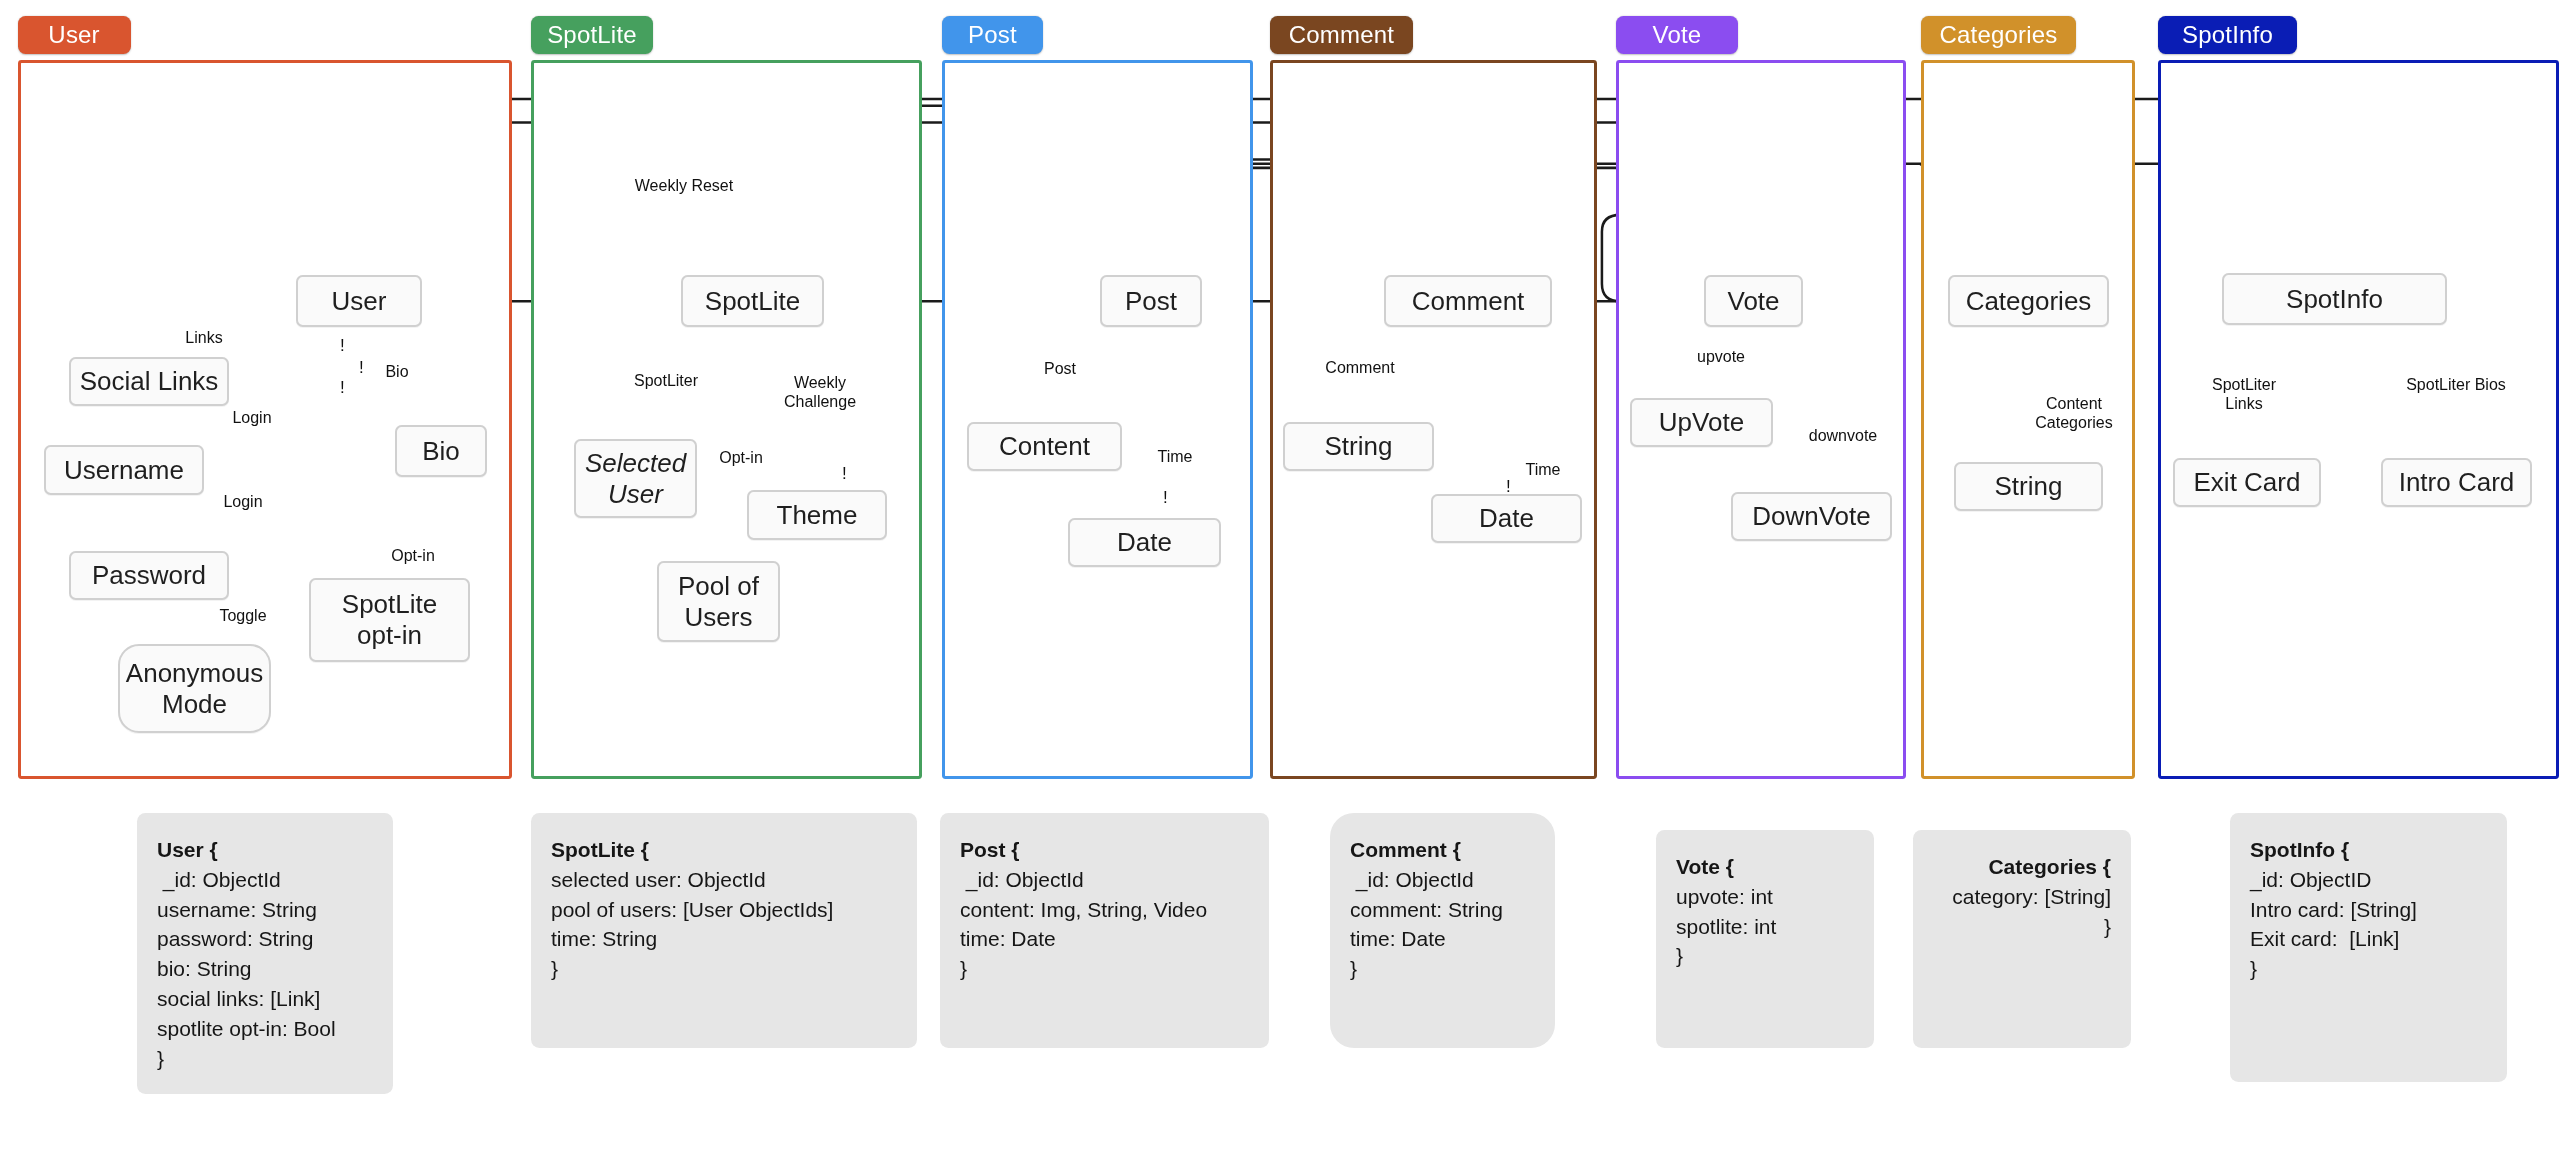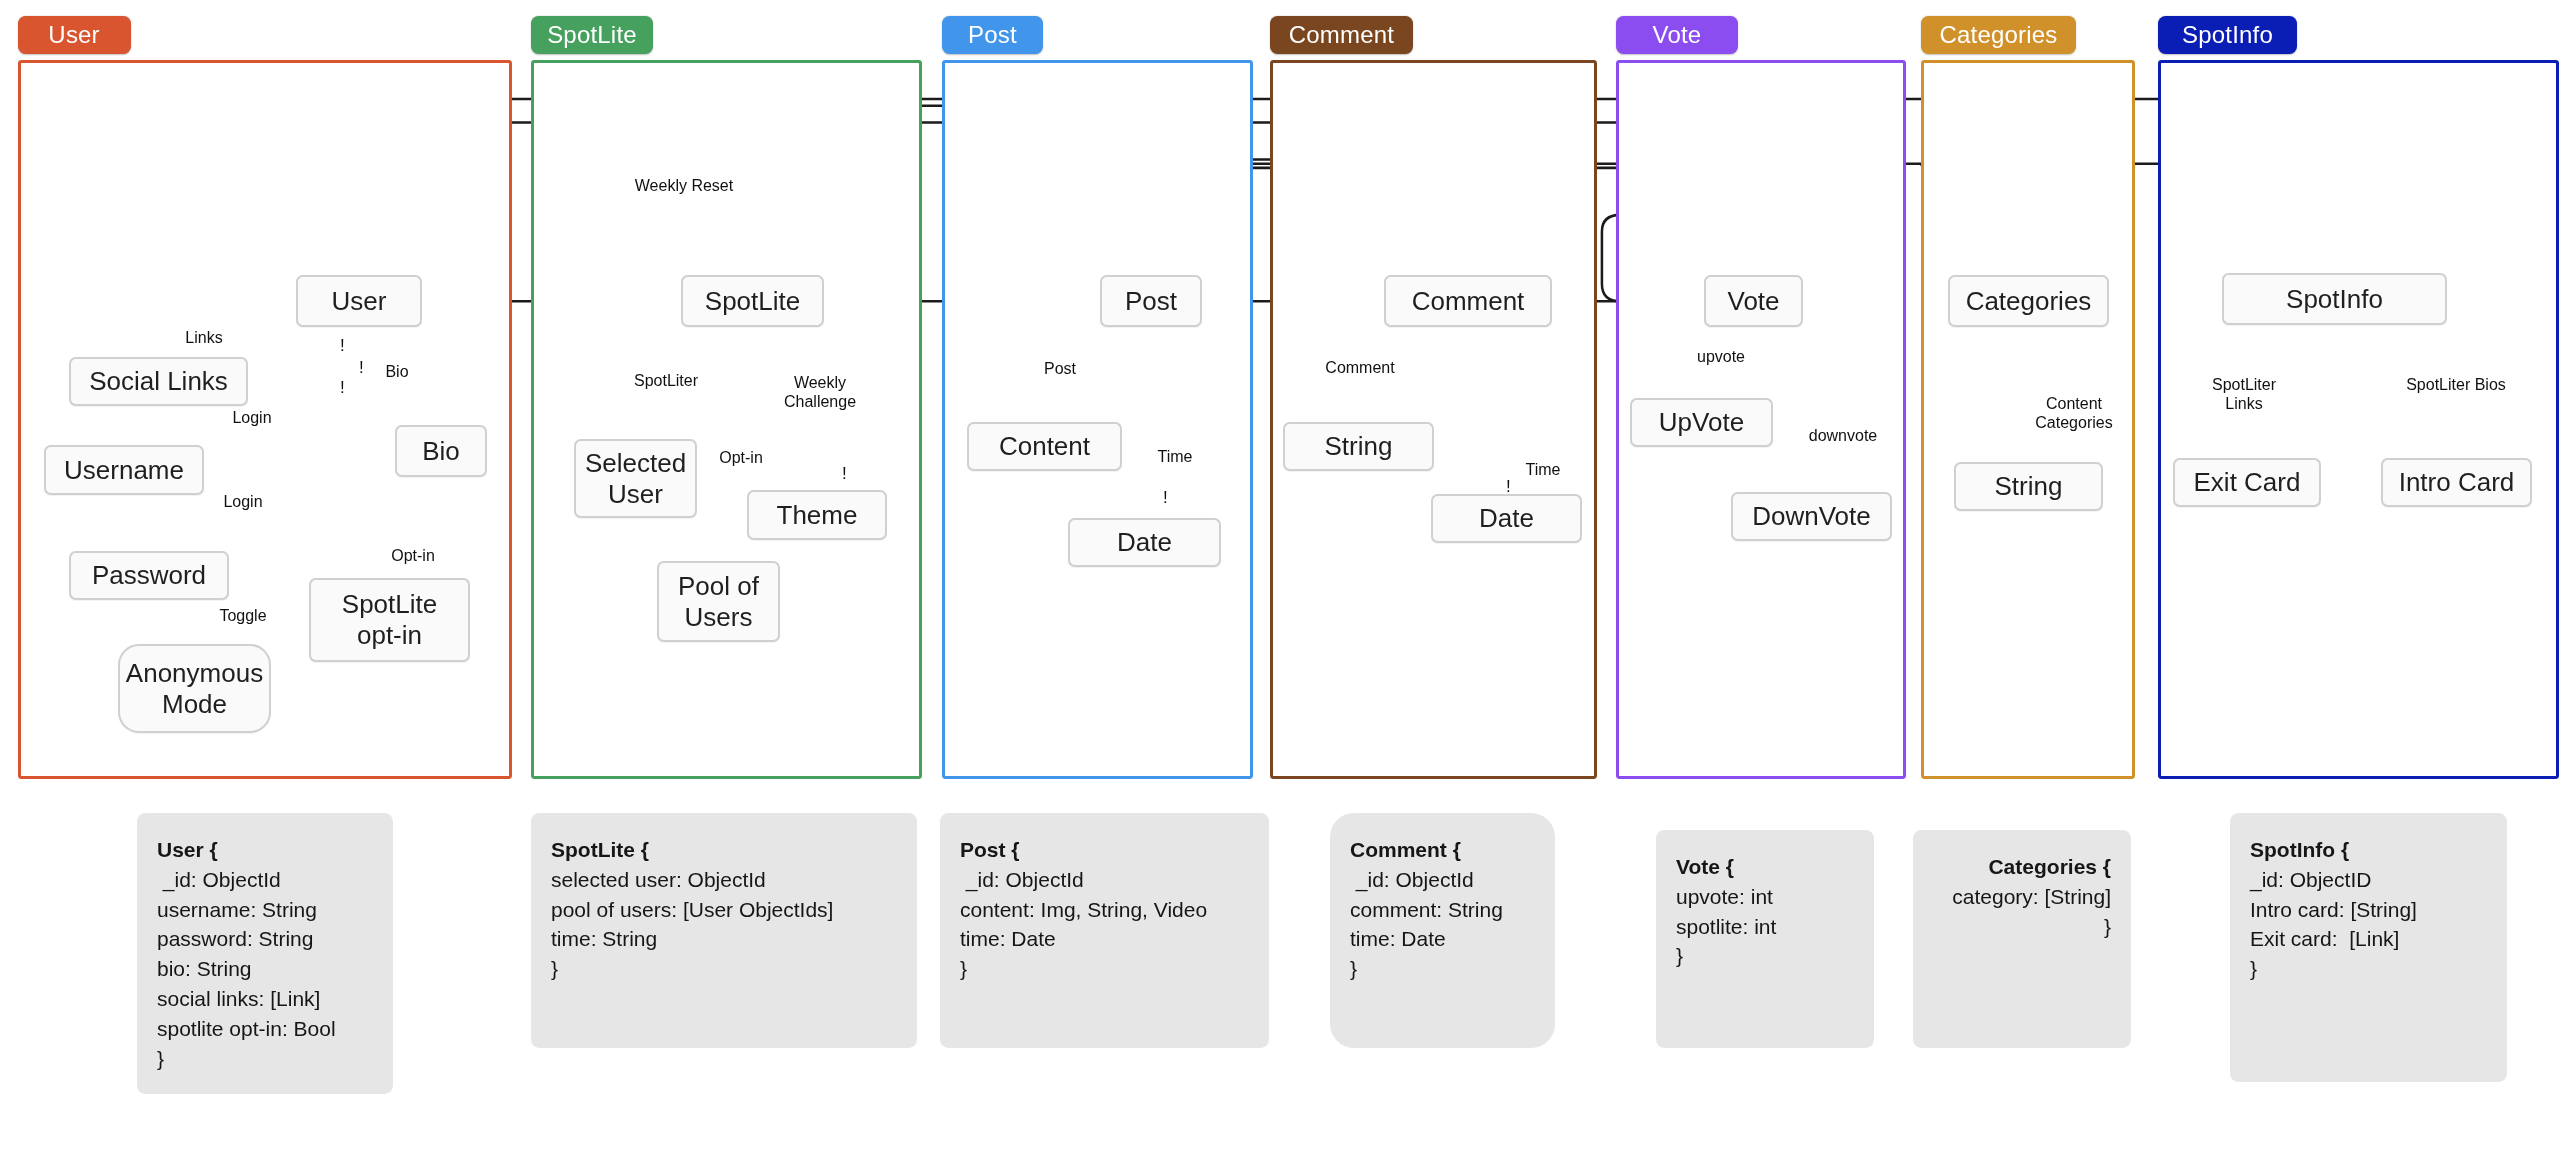--- a/index.html
+++ b/index.html
@@ -110,42 +110,42 @@
       <div class="group-frame" style="left: 2158px; top: 60px; width: 401px; height: 719px; border-color: rgb(10, 29, 181);"></div>
       <div class="group-tab" style="left: 2158px; top: 16px; width: 139px; height: 38px; background: rgb(10, 29, 181);">
         <span>SpotInfo</span>
       </div>
     </div>
 
   <div id="nodes">
       <div class="node" style="left: 296px; top: 275px; width: 126px; height: 52px;">
         <span>User</span>
       </div>
-      <div class="node" style="left: 69px; top: 357px; width: 179px; height: 49px; align-items: center;">
+      <div class="node" style="left: 69px; top: 357px; width: 160px; height: 49px; align-items: center;">
         <span>Social Links</span>
       </div>
       <div class="node" style="left: 44px; top: 445px; width: 160px; height: 50px;">
         <span>Username</span>
       </div>
       <div class="node" style="left: 69px; top: 551px; width: 160px; height: 49px;">
         <span>Password</span>
       </div>
       <div class="node" style="left: 395px; top: 425px; width: 92px; height: 52px;">
         <span>Bio</span>
       </div>
       <div class="node" style="left: 309px; top: 578px; width: 161px; height: 84px;">
         <span>SpotLite opt-in</span>
       </div>
       <div class="node" style="left: 118px; top: 644px; width: 153px; height: 89px; border-radius: 21px;">
         <span>Anonymous Mode</span>
       </div>
       <div class="node" style="left: 681px; top: 275px; width: 143px; height: 52px;">
         <span>SpotLite</span>
       </div>
-      <div class="node" style="left: 574px; top: 439px; width: 123px; height: 79px;">
+      <div class="node" style="left: 574px; top: 439px; width: 123px; height: 79px; font-style: italic;">
         <span>Selected User</span>
       </div>
       <div class="node" style="left: 747px; top: 490px; width: 140px; height: 50px;">
         <span>Theme</span>
       </div>
       <div class="node" style="left: 657px; top: 561px; width: 123px; height: 81px;">
         <span>Pool of Users</span>
       </div>
       <div class="node" style="left: 1100px; top: 275px; width: 102px; height: 52px;">
         <span>Post</span>

